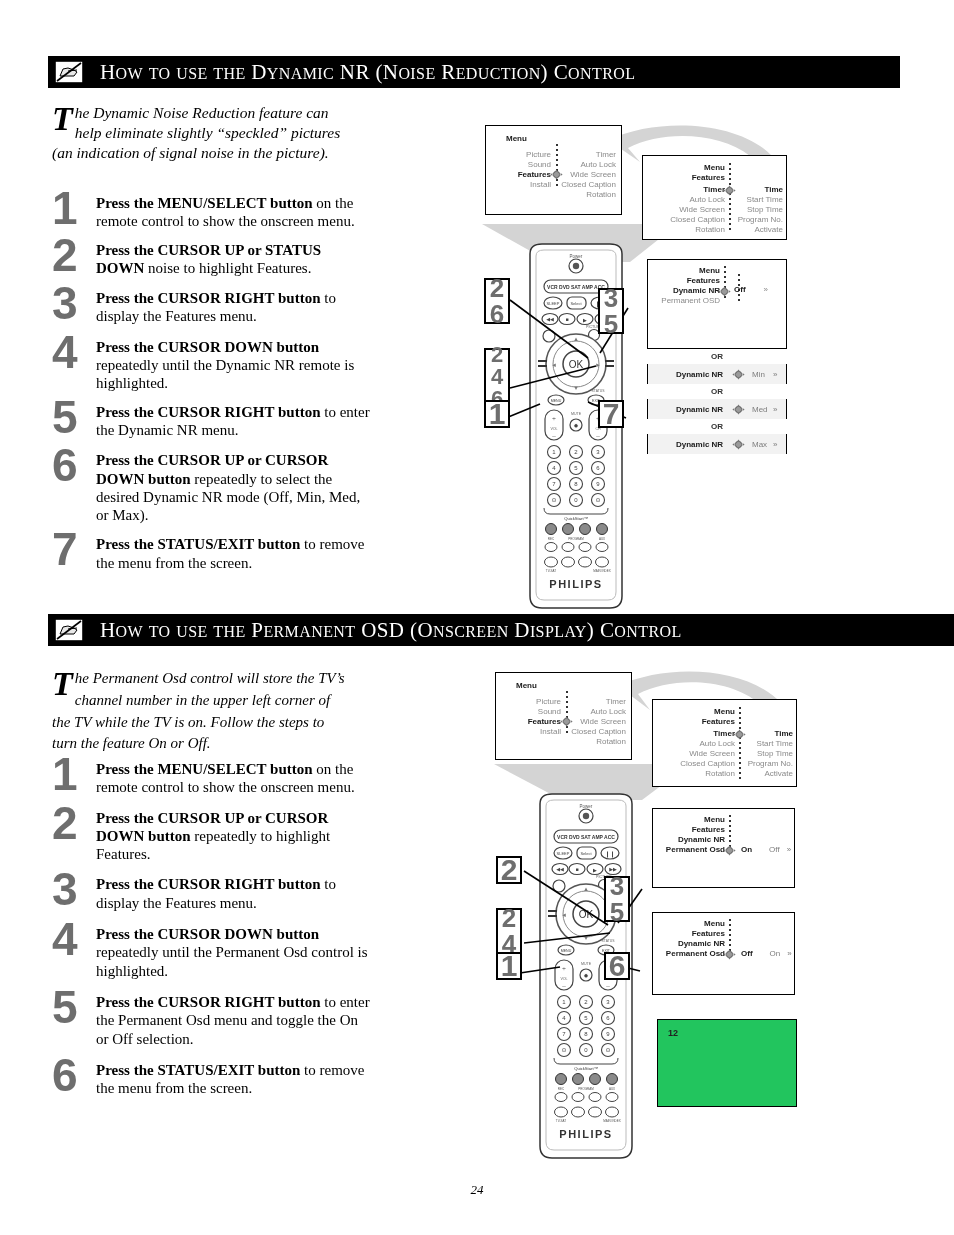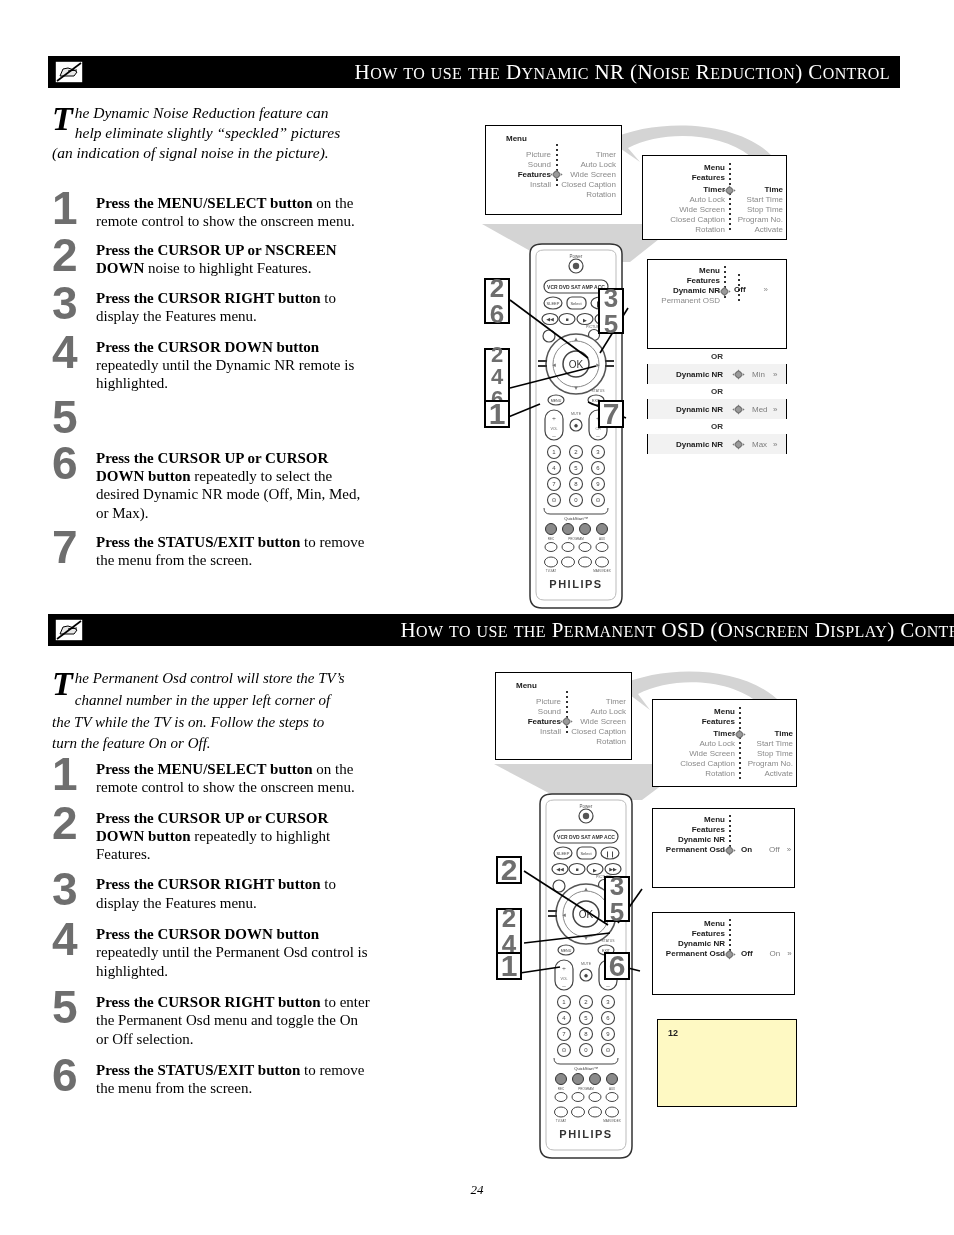--- a/index.html
+++ b/index.html
@@ -16,21 +16,21 @@
 
   
   .hdr { position:absolute; left:48px; height:32px; display:flex; align-items:stretch; }
   .hdr-icon {
     width:42px; height:32px; background:#000; border:2px solid #000;
     display:flex; align-items:center; justify-content:center; flex:0 0 auto;
   }
   .hdr-icon svg { display:block; }
   .hdr-bar {
     background:#000; color:#fff; flex:1 1 auto; display:flex;
-    align-items:center; justify-content:flex-end; padding:0 10px;
+    align-items:center; justify-content:flex-start; padding:0 10px;
   }
   .hdr-title {
     font-family:"Liberation Serif", serif;
     font-size:21px; letter-spacing:.4px; white-space:nowrap;
   }
   .hdr-title .sc { font-size:16px; }
 
   
   .intro {
     position:absolute; font-style:italic; font-size:15.5px; line-height:1.30;
@@ -105,21 +105,21 @@
   .callout.two span { display:block; }
   .callout.three span { display:block; }
   .callout.three { flex-direction:column; font-size:22px; }
 
   
   .notebox {
     position:absolute; border:1.5px solid #000; background:#fff;
     font-size:15px; line-height:1.30; padding:6px 8px 7px 9px;
   }
 
-  .tvbox { position:absolute; border:1.5px solid #000; background:#fef9c3; }
+  .tvbox { position:absolute; border:1.5px solid #000; background:#22c55e; }
   .tvbox .chan {
     position:absolute; left:10px; top:8px; font-size:9px;
     font-family:"Liberation Sans", sans-serif; font-weight:bold; color:#222;
   }
 
   .pagenum {
     position:absolute; width:100%; text-align:center;
     font-size:13px; font-style:italic;
   }
 </style>
@@ -155,32 +155,33 @@
     <span class="dropcap">T</span><span>he Dynamic Noise Reduction feature can help eliminate slightly “speckled” pictures (an indication of signal noise in the picture).</span>
   </div>
 
   <div class="steps" style="left:52px; top:192px;">
     <div class="step" style="margin-bottom:8px;">
       <div class="step-num">1</div>
       <div class="step-txt"><b>Press the MENU/SELECT button</b><span> on the remote control to show the onscreen menu.</span></div>
     </div>
     <div class="step" style="margin-bottom:10px;">
       <div class="step-num">2</div>
-      <div class="step-txt"><b>Press the CURSOR UP or NSCREEN DOWN</b><span> noise to highlight Features.</span></div>
+      <div class="step-txt"><b>Press the CURSOR UP or STATUS DOWN</b><span> noise to highlight Features.</span></div>
     </div>
     <div class="step" style="margin-bottom:10px;">
       <div class="step-num">3</div>
       <div class="step-txt"><b>Press the CURSOR RIGHT button</b><span> to display the Features menu.</span></div>
     </div>
     <div class="step" style="margin-bottom:8px;">
       <div class="step-num">4</div>
       <div class="step-txt"><b>Press the CURSOR DOWN button</b><span> repeatedly until the Dynamic NR remote is highlighted.</span></div>
     </div>
     <div class="step" style="margin-bottom:10px;">
       <div class="step-num">5</div>
+      <div class="step-txt"><b>Press the CURSOR RIGHT button</b><span> to enter the Dynamic NR menu.</span></div>
     </div>
     <div class="step" style="margin-bottom:9px;">
       <div class="step-num">6</div>
       <div class="step-txt"><b>Press the CURSOR UP or CURSOR DOWN button</b><span> repeatedly to select the desired Dynamic NR mode (Off, Min, Med, or Max).</span></div>
     </div>
     <div class="step">
       <div class="step-num">7</div>
       <div class="step-txt"><b>Press the STATUS/EXIT button</b><span> to remove the menu from the screen.</span></div>
     </div>
   </div>

